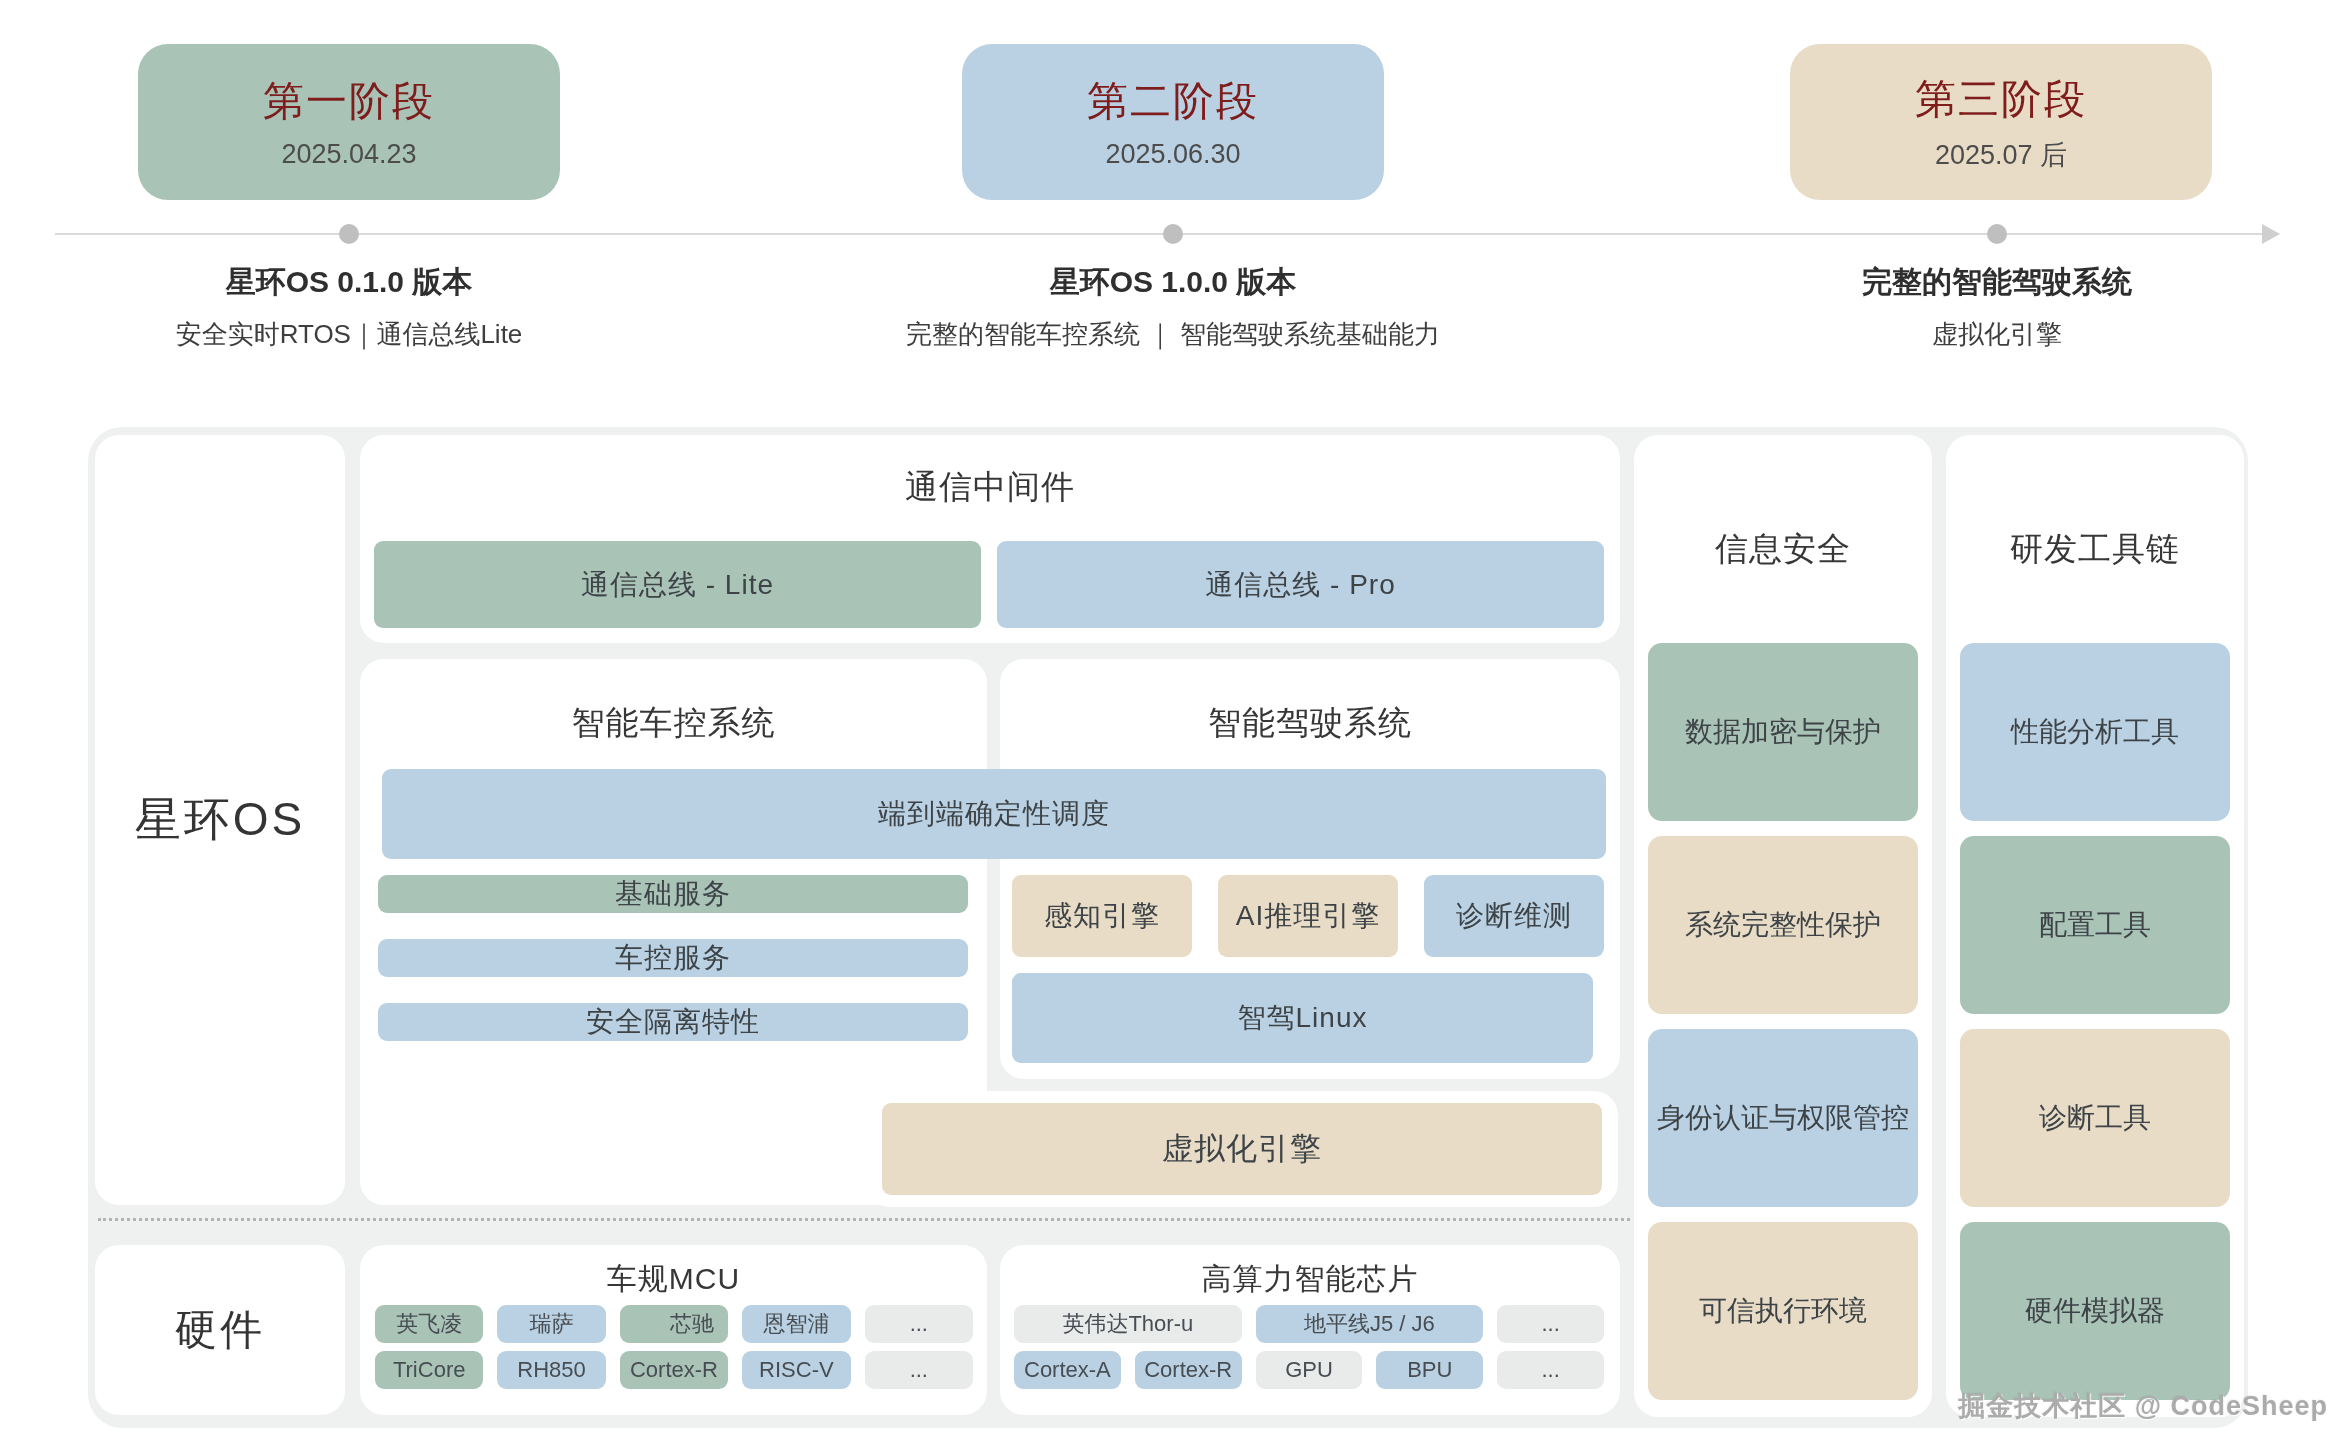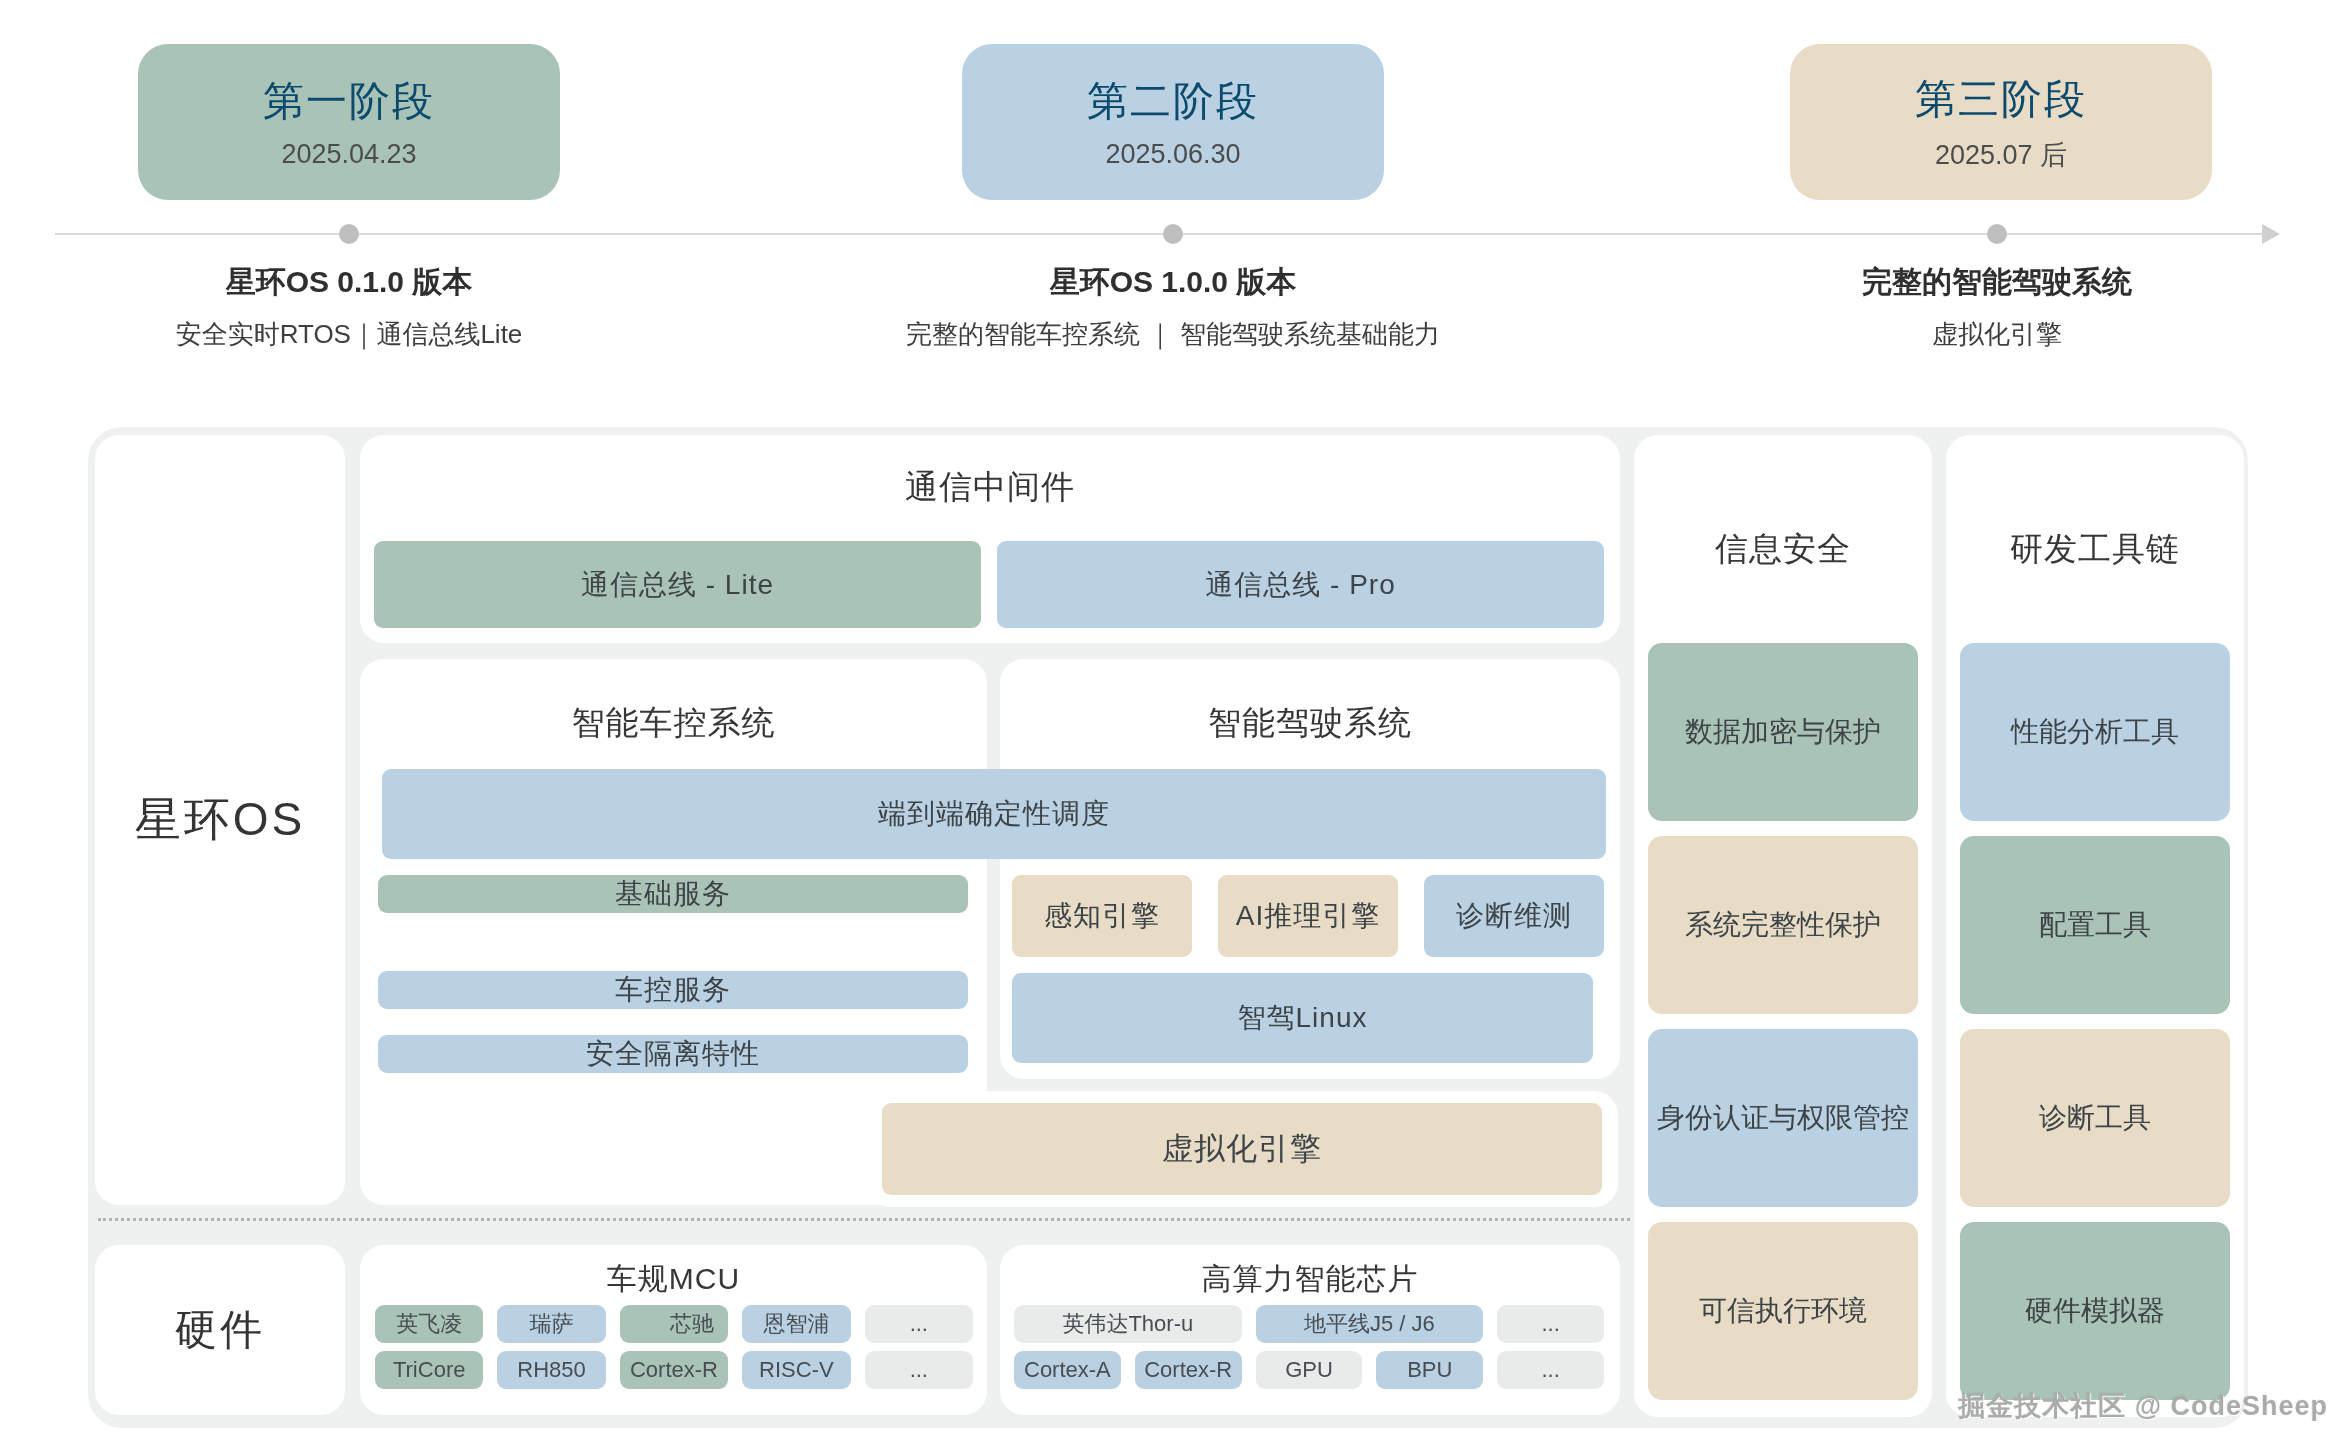--- a/index.html
+++ b/index.html
@@ -7,21 +7,21 @@
     width:2336px;height:1446px;position:relative;overflow:hidden;
     background:#ffffff;
     font-family:"Liberation Sans","DejaVu Sans",sans-serif;
     color:#3a3a3a;
   }
   
   .stage-box{
     position:absolute;top:44px;width:422px;height:156px;border-radius:30px;
     display:flex;flex-direction:column;align-items:center;justify-content:center;
   }
-  .stage-title{font-size:41px;font-weight:500;color:#0c4a6e;letter-spacing:2px;}
+  .stage-title{font-size:41px;font-weight:500;color:#7f1d1d;letter-spacing:2px;}
   .stage-date{font-size:27px;color:#4c4c4c;margin-top:10px;}
   .timeline-line{position:absolute;left:55px;top:233px;width:2210px;height:2px;background:#dadada;}
   .timeline-arrow{
     position:absolute;top:224px;left:2262px;width:0;height:0;
     border-left:18px solid #cfcfcf;border-top:10px solid transparent;border-bottom:10px solid transparent;
   }
   .timeline-dot{position:absolute;top:224px;width:20px;height:20px;border-radius:50%;background:#bfbfbf;}
   .stage-text{position:absolute;top:262px;width:900px;text-align:center;}
   .stage-headline{font-size:30px;font-weight:bold;color:#2f2f2f;}
   .stage-subline{font-size:26px;color:#3e3e3e;margin-top:14px;}
@@ -108,21 +108,21 @@
     <div class="mw-bars">
       <div class="bar" style="background: rgb(169, 195, 183);">通信总线 - Lite</div>
       <div class="bar" style="background: rgb(185, 209, 226);">通信总线 - Pro</div>
     </div>
   </div>
 
   <div class="panel" style="left:272px;top:232px;width:627px;height:546px;">
     <div class="sect-title" style="top:42px;">智能车控系统</div>
     <div class="chip-row" style="left:18px;right:19px;top:216px;height:82px;flex-direction:column;">
       <div class="bar" style="background: rgb(169, 195, 183);">基础服务</div>
-      <div class="bar" style="background: rgb(185, 209, 226); margin-top: 32px;">车控服务</div>
+      <div class="bar" style="background: rgb(185, 209, 226);">车控服务</div>
       <div class="bar" style="background: rgb(185, 209, 226);">安全隔离特性</div>
     </div>
   </div>
 
   <div class="panel" style="left:912px;top:232px;width:620px;height:420px;">
     <div class="sect-title" style="top:42px;">智能驾驶系统</div>
     <div class="chip-row" style="left:12px;right:16px;top:216px;height:82px;">
       <div class="bar" style="background: rgb(232, 220, 198);">感知引擎</div>
       <div class="bar" style="background: rgb(232, 220, 198);">AI推理引擎</div>
       <div class="bar" style="background: rgb(185, 209, 226);">诊断维测</div>

